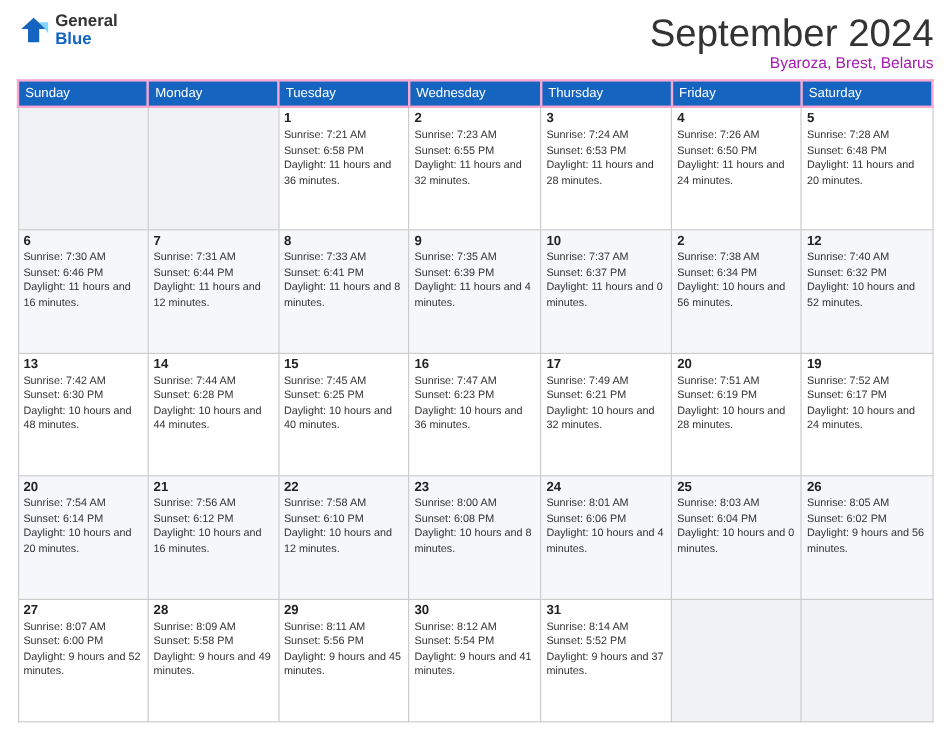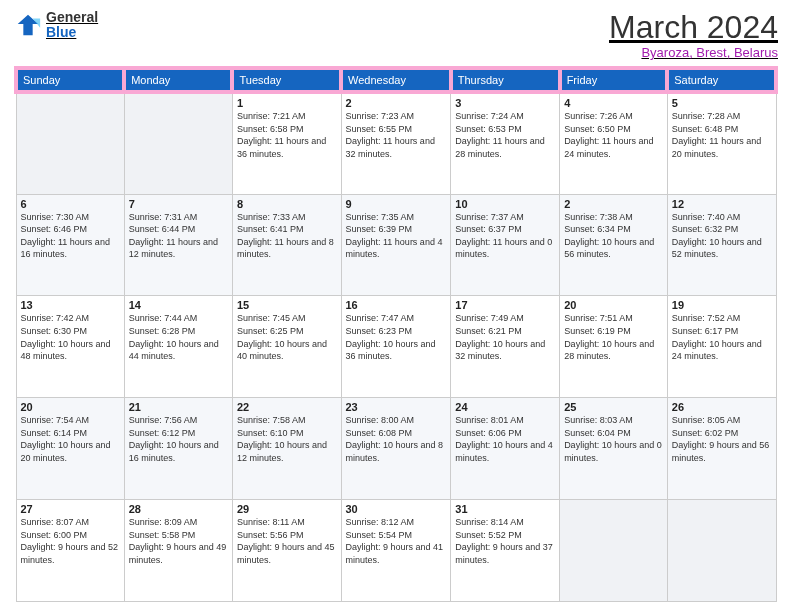--- a/index.html
+++ b/index.html
@@ -15,21 +15,20 @@
       height: 612px;
       padding: 10px 14px 10px 14px;
       display: flex;
       flex-direction: column;
     }
     .header {
       display: flex;
       justify-content: space-between;
       align-items: flex-start;
       margin-bottom: 6px;
-      text-decoration: underline;
     }
     .logo {
       display: flex;
       align-items: center;
       gap: 4px;
     }
     .logo-text {
       display: flex;
       flex-direction: column;
       line-height: 1.1;
@@ -67,21 +66,21 @@
       flex: 1;
       font-size: 9.5px;
     }
     .calendar thead th {
       background: #1565c0;
       color: #fff;
       padding: 4px 5px;
       text-align: left;
       font-size: 11px;
       font-weight: normal;
-      border: 4px solid #f9a8d4;
+      border: 2px solid #f9a8d4;
     }
     .calendar tbody td {
       border: 1px solid #ccc;
       vertical-align: top;
       padding: 3px 4px;
       width: 113px;
       height: 78px;
       background: #fff;
     }
     .calendar tbody tr:nth-child(even) td {
@@ -112,21 +111,21 @@
       <svg class="logo-icon" viewBox="0 0 30 30">
         <polygon points="15,4 26,14 20,14 20,26 10,26 10,14 4,14" fill="#1565c0"></polygon>
         <polygon points="20,8 28,8 28,18" fill="#4fc3f7" opacity="0.7"></polygon>
       </svg>
       <div class="logo-text">
         <span class="logo-general">General</span>
         <span class="logo-blue">Blue</span>
       </div>
     </div>
     <div class="title-block">
-      <div class="month-title">March 2024</div>
+      <div class="month-title">September 2024</div>
       <div class="subtitle">Byaroza, Brest, Belarus</div>
     </div>
   </div>
 
   <table class="calendar">
     <thead>
       <tr>
         <th>Sunday</th>
         <th>Monday</th>
         <th>Tuesday</th>

